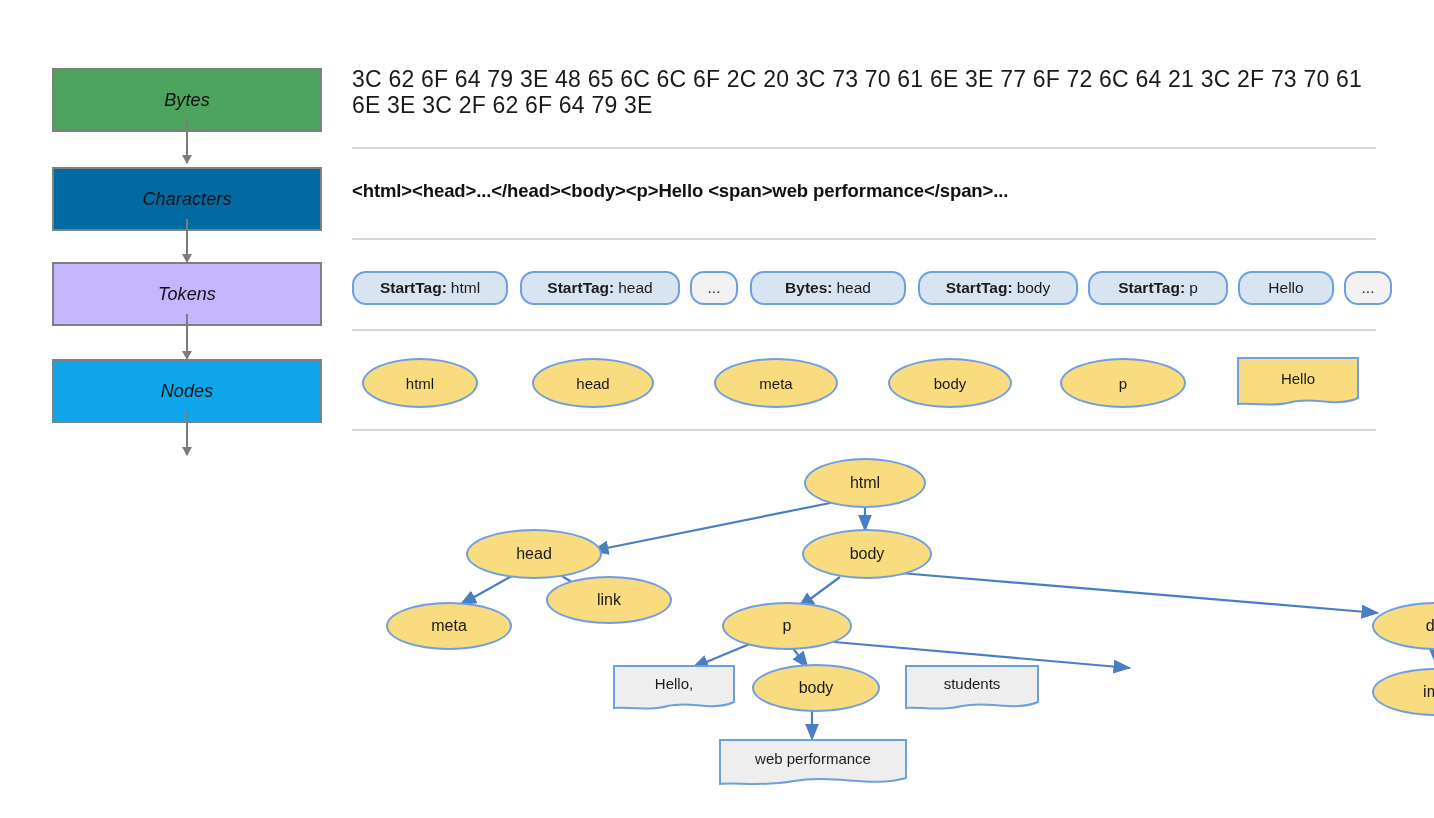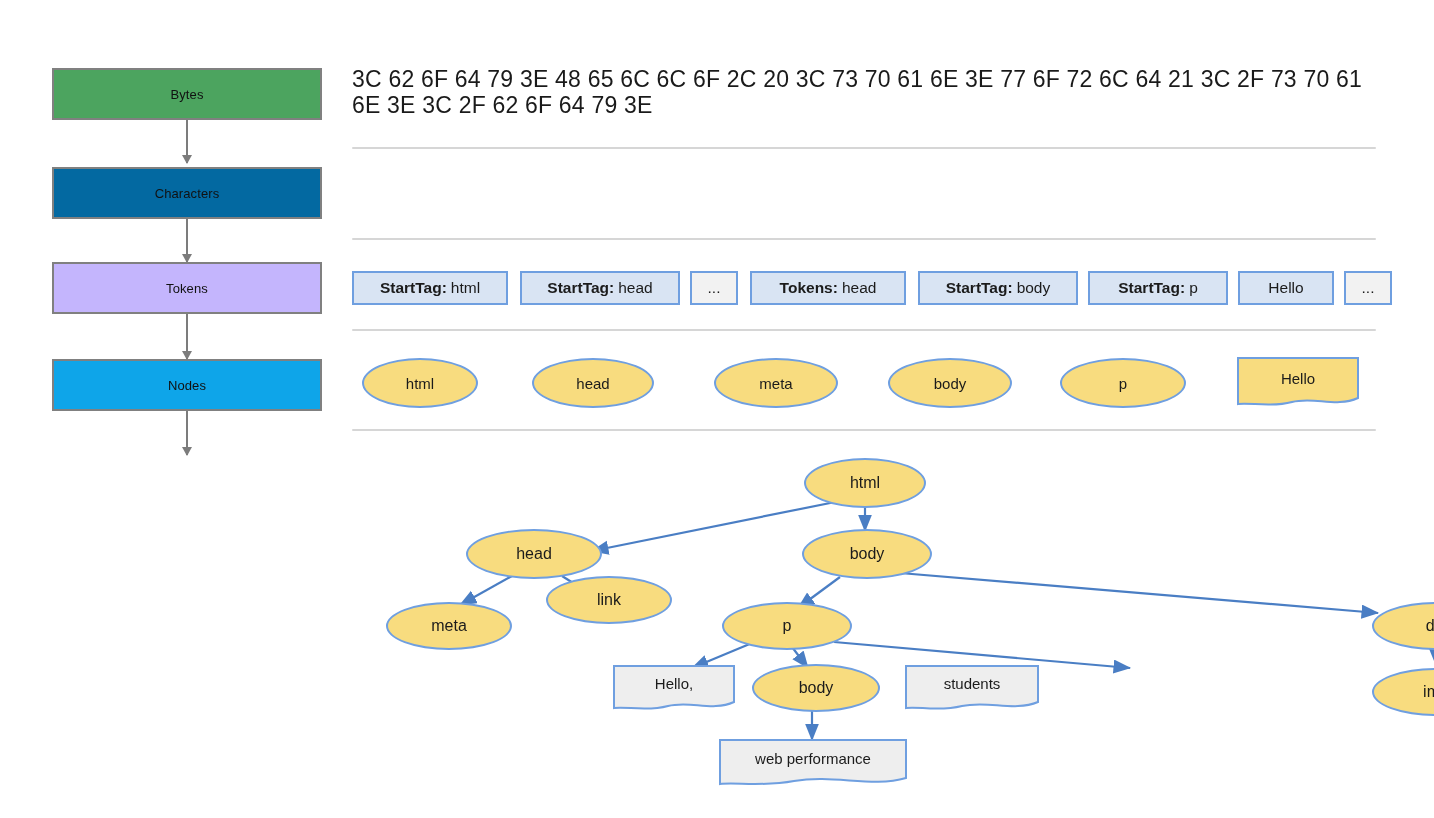--- a/index.html
+++ b/index.html
@@ -20,29 +20,30 @@
     position: absolute;
     left: 0;
     top: 0;
     width: 340px;
     height: 818px;
   }
   .stage-box {
     position: absolute;
     left: 52px;
     width: 270px;
-    height: 52px;
+    height: 64px;
     box-sizing: border-box;
     border: 2px solid #808080;
     display: flex;
     align-items: center;
     justify-content: center;
-    font-size: 13px;
+    font-size: 18px;
     color: #111111;
     letter-spacing: .1px;
+    font-style: italic;
   }
   .stage-arrow {
     position: absolute;
     left: 186px;
     width: 2px;
     background: #7c7c7c;
   }
   .stage-arrow::after {
     content: "";
     position: absolute;
@@ -91,21 +92,21 @@
     letter-spacing: -.1px;
   }
 
   
   .token {
     position: absolute;
     top: 271px;
     height: 34px;
     box-sizing: border-box;
     border: 2px solid #6f9fe0;
-    border-radius: 0;
+    border-radius: 14px;
     background: #d9e4f3;
     display: flex;
     align-items: center;
     justify-content: center;
     gap: 4px;
     font-size: 15.5px;
     color: #1b1b1b;
     padding: 0 9px;
     white-space: nowrap;
   }
@@ -186,35 +187,36 @@
   </div>
   <div class="stage-arrow" style="top:411px; height:44px;"></div>
 
 </div>
 
 <div id="panel">
 
   <div class="bytes-text">3C 62 6F 64 79 3E 48 65 6C 6C 6F 2C 20 3C 73 70 61 6E 3E 77 6F 72 6C 64 21 3C 2F 73 70 61 6E 3E 3C 2F 62 6F 64 79 3E</div>
   <div class="sep" style="top:147px;"></div>
 
+  <div class="chars-text">&lt;html&gt;&lt;head&gt;...&lt;/head&gt;&lt;body&gt;&lt;p&gt;Hello &lt;span&gt;web performance&lt;/span&gt;...</div>
   <div class="sep" style="top:238px;"></div>
 
   <div class="token" style="left:12px;  width:156px;">
     <b>StartTag:</b>
     <span>html</span>
   </div>
   <div class="token" style="left:180px; width:160px;">
     <b>StartTag:</b>
     <span>head</span>
   </div>
   <div class="token plain" style="left:350px; width:48px;">
     <span>...</span>
   </div>
   <div class="token" style="left:410px; width:156px;">
-    <b>Tokens:</b>
+    <b>Bytes:</b>
     <span>head</span>
   </div>
   <div class="token" style="left:578px; width:160px;">
     <b>StartTag:</b>
     <span>body</span>
   </div>
   <div class="token" style="left:748px; width:140px;">
     <b>StartTag:</b>
     <span>p</span>
   </div>

